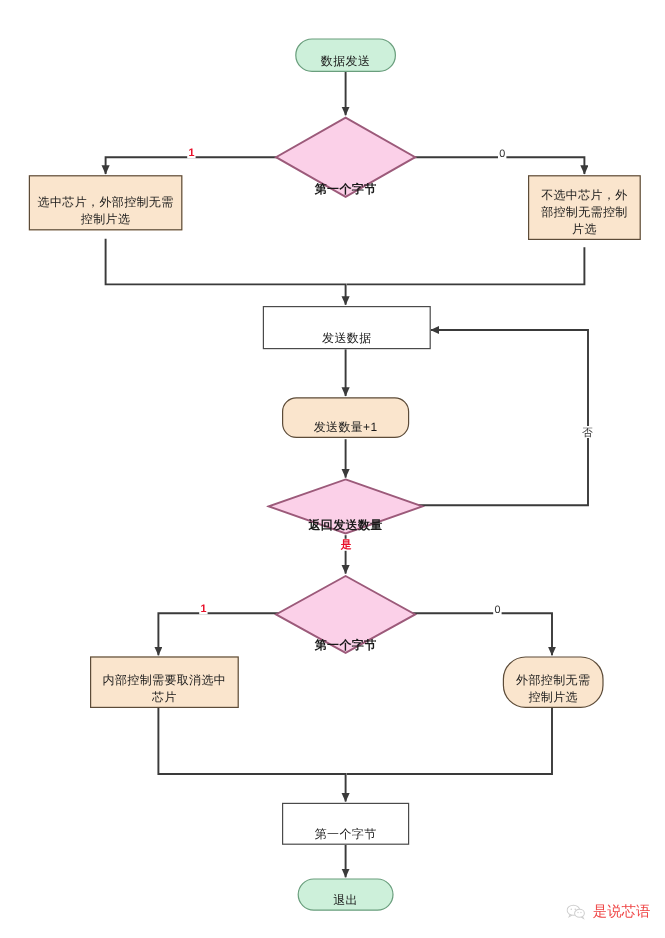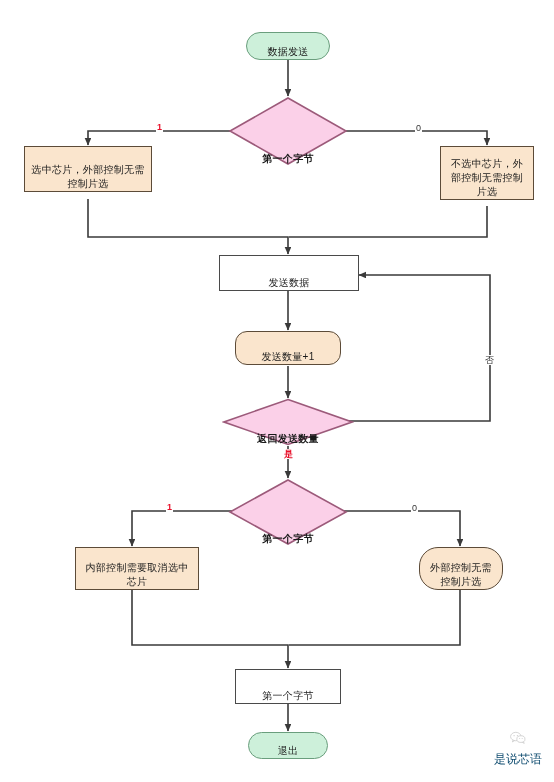--- a/index.html
+++ b/index.html
@@ -81,25 +81,24 @@
     color: #e8102a;
     font-weight: bold;
   }
   #watermark {
     position: absolute;
     right: 12px;
     bottom: 14px;
     display: flex;
     align-items: center;
     gap: 6px;
-    color: #0c4a6e;
+    color: #ef4444;
     font-size: 12px;
     z-index: 5;
     user-select: none;
-    flex-direction: column;
   }
   #watermark .wm-icon {
     width: 16px;
     height: 14px;
     display: block;
   }
 </style>
 </head>
 <body>
 

